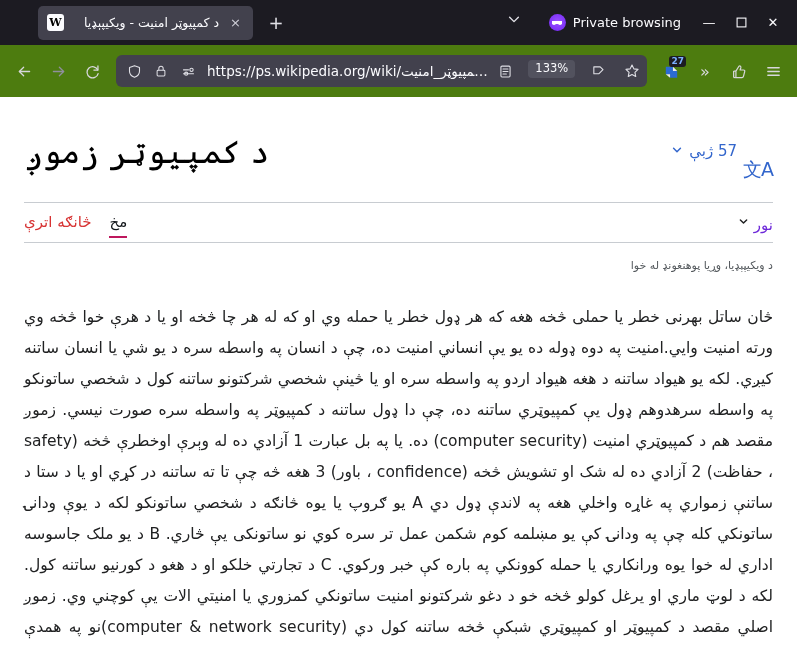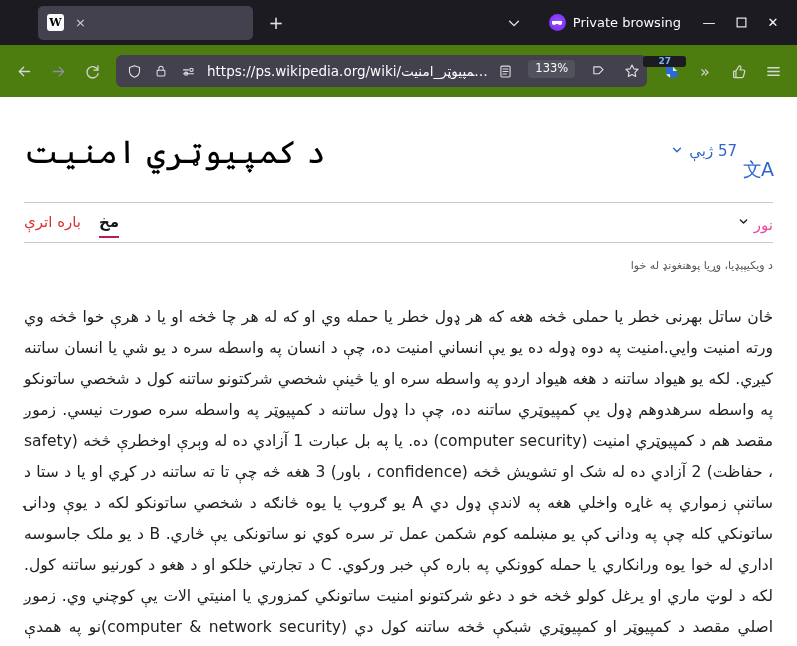--- a/index.html
+++ b/index.html
@@ -75,21 +75,20 @@
     margin-left: 10px;
     width: 26px; height: 26px;
     display: flex; align-items: center; justify-content: center;
     color: #e0e0e6;
     font-size: 18px;
     line-height: 1;
   }
   .tabbar-right {
     margin-left: auto;
     display: flex;
-    align-items: center;
     gap: 0px;
     color: #e0e0e6;
   }
   .chev-list {
     width: 34px; height: 32px;
     display: flex; align-items: center; justify-content: center;
     color: #e0e0e6;
   }
   .pb-indicator {
     display: flex; align-items: center; gap: 7px;
@@ -189,21 +188,21 @@
   }
   .dl-wrap { position: relative; width: 32px; height: 32px;
     display:flex; align-items:center; justify-content:center; }
   .dl-badge {
     position: absolute;
     top: 1px; right: 1px;
     background: #1c1b22;
     color: #7cb0ff;
     font-size: 9px;
     line-height: 1;
-    padding: 1px 15px;
+    padding: 1px 2px;
     border-radius: 3px;
     font-weight: 600;
   }
 
   
   .page {
     background: #ffffff;
     height: calc(646px - 45px - 47px);
     overflow: hidden;
     direction: rtl;
@@ -261,28 +260,28 @@
     direction: rtl;
   }
   .ptab {
     font-size: 15px;
     color: #54595d;
     padding-bottom: 5px;
   }
   .ptab.active {
     color: #101418;
     border-bottom: 2px solid #be185d;
-    font-weight: 700;
+    font-weight: 400;
   }
   .ptab.newlink { color: #d73333; }
   .tabs-left {
     display: flex;
     align-items: flex-start;
     gap: 5px;
-    color: #ec4899;
+    color: #6d28d9;
     font-size: 15px;
   }
   .tabs-left .caret { font-size: 11px; color: #202122; }
   .rule2 {
     border: none;
     border-top: 1px solid #c8ccd1;
     margin: 4px 0 0 0;
   }
 
   .siteline {
@@ -304,20 +303,21 @@
 </style>
 </head>
 <body>
 
 <div class="browser">
 
   <div class="tabbar">
 
     <div class="tab">
       <span class="tab-favicon">W</span>
+      <span class="tab-title">د کمپیوټر امنیت - ویکیپېډیا</span>
       <span class="tab-close">×</span>
     </div>
 
     <div class="newtab">+</div>
 
     <div class="tabbar-right">
       <div class="chev-list">
         <svg width="14" height="14" viewBox="0 0 16 16" fill="none" stroke="currentColor" stroke-width="1.6" stroke-linecap="round" stroke-linejoin="round">
           <polyline points="3,6 8,11 13,6"></polyline>
         </svg>
@@ -446,37 +446,37 @@
       <div class="lang-title-row">
         <div class="lang-selector">
           <span class="lang-glyph">文A</span>
           <span>57 ژبې</span>
           <span class="lang-caret">
             <svg width="12" height="12" viewBox="0 0 14 14" fill="none" stroke="currentColor" stroke-width="1.7" stroke-linecap="round" stroke-linejoin="round">
               <polyline points="3,5 7,9 11,5"></polyline>
             </svg>
           </span>
         </div>
-        <h1 class="page-title">د کمپیوټري امنیت</h1>
+        <h1 class="page-title">د کمپیوټر زموږ</h1>
       </div>
 
       <hr class="rule">
 
       <div class="tabs-row">
         <div class="tabs-left">
           <span>نور</span>
           <span class="caret">
             <svg width="11" height="11" viewBox="0 0 14 14" fill="none" stroke="currentColor" stroke-width="1.8" stroke-linecap="round" stroke-linejoin="round">
               <polyline points="3,5 7,9 11,5"></polyline>
             </svg>
           </span>
         </div>
         <div class="tabs-right">
           <span class="ptab active">مخ</span>
-          <span class="ptab newlink">باره اترې</span>
+          <span class="ptab newlink">څانګه اترې</span>
         </div>
       </div>
 
       <hr class="rule2">
 
       <div class="siteline">د ويکيپېډيا، وړيا پوهنغونډ له خوا</div>
 
       <div class="body-text">څان ساتل بهرنی خطر یا حملی څخه هغه که هر ډول خطر یا حمله وي او که له هر چا څخه او یا د هرې خوا څخه وي ورته امنیت وایي.امنیت په دوه ډوله ده یو یې انساني امنیت ده، چې د انسان په واسطه سره د یو شي یا انسان ساتنه کیږي. لکه یو هیواد ساتنه د هغه هیواد اردو په واسطه سره او یا څینې شخصي شرکتونو ساتنه کول د شخصي ساتونکو په واسطه سرهدوهم ډول یې کمپیوټري ساتنه ده، چې دا ډول ساتنه د کمپیوټر په واسطه سره صورت نیسي. زموږ مقصد هم د کمپیوټري امنیت (computer security) ده. یا په بل عبارت 1 آزادي ده له وېرې اوخطرې څخه (safety ، حفاظت) 2 آزادي ده له شک او تشویش څخه (confidence ، باور) 3 هغه څه چې تا ته ساتنه در کړي او یا د ستا د ساتنې زمواري په غاړه واخلي هغه په لاندې ډول دي A یو ګروپ یا یوه څانګه د شخصي ساتونکو لکه د یوې ودانۍ ساتونکي کله چې په ودانۍ کې یو مښلمه کوم شکمن عمل تر سره کوي نو ساتونکی یې څاري. B د یو ملک جاسوسه اداري له خوا یوه ورانکاري یا حمله کوونکي په باره کې خبر ورکوي. C د تجارتي خلکو او د هغو د کورنیو ساتنه کول. لکه د لوټ ماري او یرغل کولو څخه خو د دغو شرکتونو امنیت ساتونکي کمزوري یا امنیتي الات یې کوچني وي. زموږ اصلي مقصد د کمپیوټر او کمپیوټري شبکې څخه ساتنه کول دي (computer &amp; network security)نو په همدې موضوع</div>
 
     </div>

